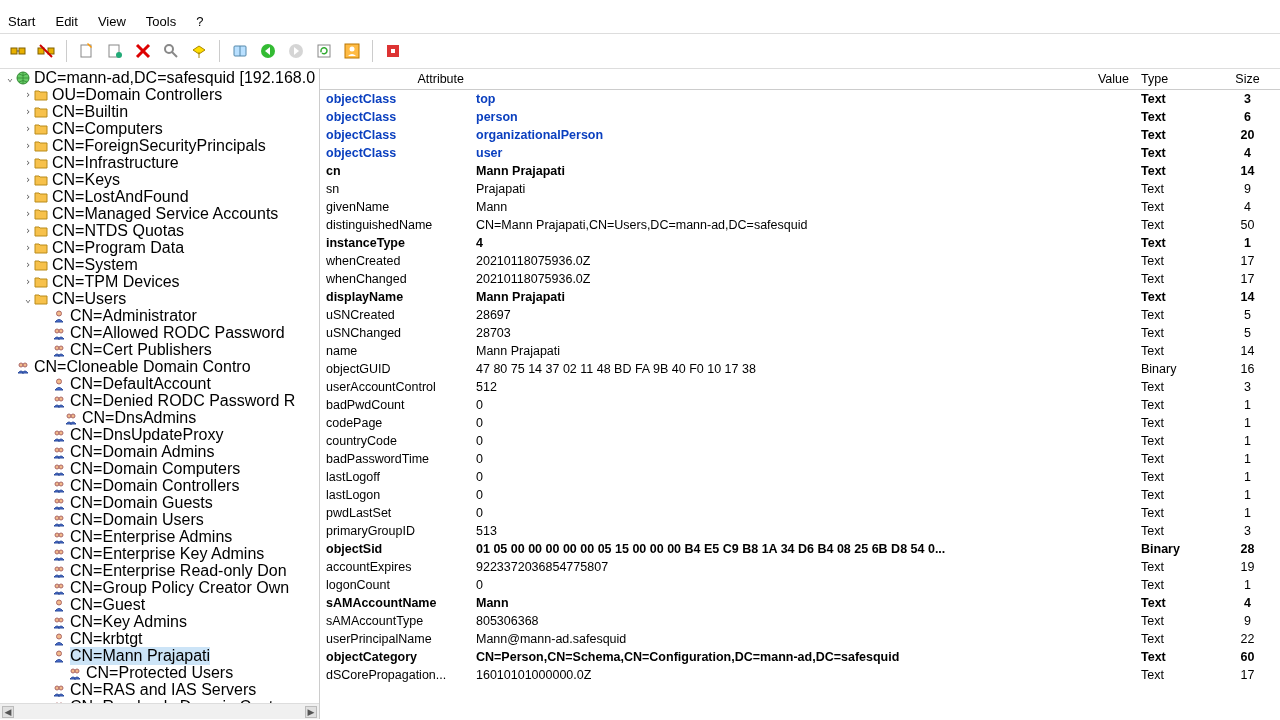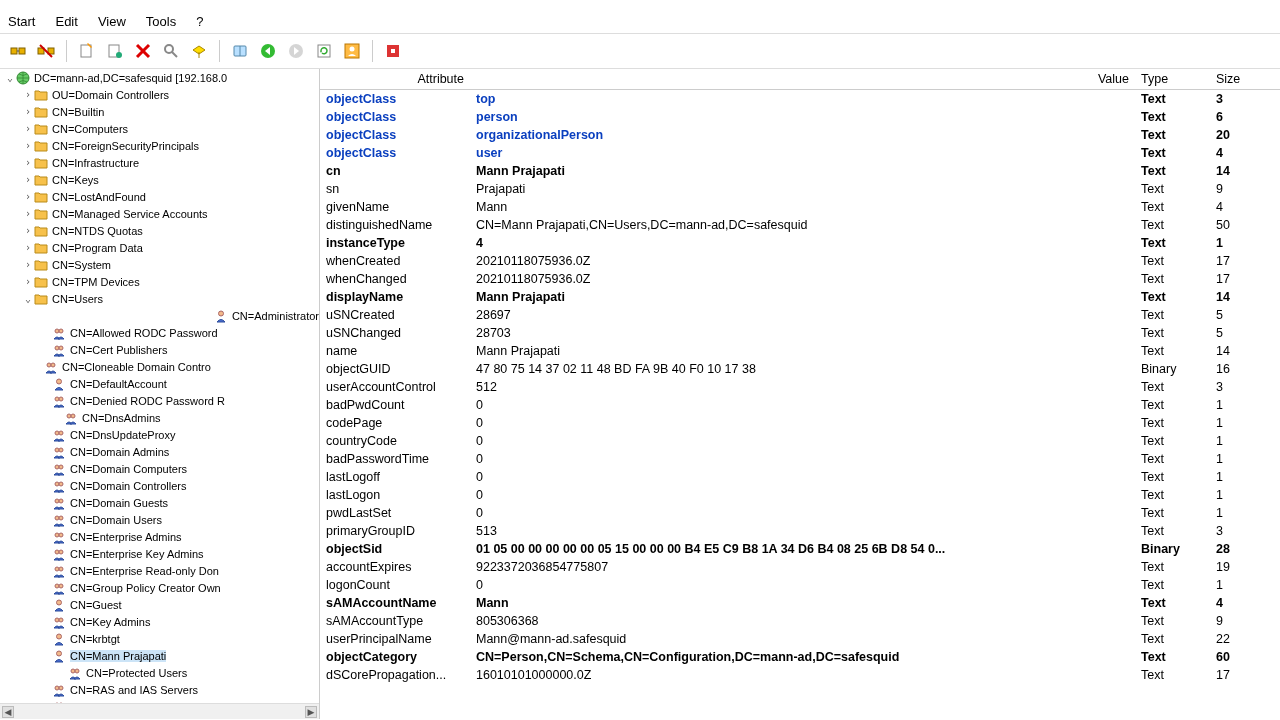--- a/index.html
+++ b/index.html
@@ -12,29 +12,29 @@
   .toolbar .sep { width: 1px; height: 22px; background: #ccc; margin: 0 4px; }
   .main { display: flex; height: calc(720px - 10px - 24px - 36px); }
   .tree-pane { width: 320px; border-right: 1px solid #ccc; overflow:hidden; position:relative; }
   .tree-scroll { overflow-y:auto; overflow-x:hidden; height: calc(100% - 16px);}
   .tree-hscroll { height:16px; background:#f0f0f0; display:flex; align-items:center; justify-content:space-between; padding:0 2px; border-top:1px solid #ddd;}
   .tree-hscroll .arrow { width:12px; height:12px; display:flex; align-items:center; justify-content:center; font-size:9px; color:#555; background:#e0e0e0; border:1px solid #bbb;}
   .tree-node { display: flex; align-items: center; height: 17px; white-space: nowrap; padding-left: 4px; }
   .twisty { width: 12px; text-align:center; color:#555; font-size:10px; font-family: monospace; }
   .twisty.empty { visibility:hidden; }
   .node-icon { width:14px; height:14px; margin-right:4px; display:inline-flex; align-items:center; justify-content:center;}
-  .node-label { font-size: 11px; }
+  .node-label { font-size: 16px; }
   .node-label.sel { background:#cce4f7; }
   .list-pane { flex:1; overflow:auto; }
   table { width: 100%; border-collapse: collapse; table-layout: fixed; }
   thead th { text-align:right; font-weight:400; font-size:12.5px; padding:3px 6px; border-bottom:1px solid #ccc; }
   tbody td { padding:1px 6px; font-size:12.5px; height:18px; white-space:nowrap; overflow:hidden; text-overflow:ellipsis;}
   tbody tr.bold td { font-weight:700; }
   tbody tr.blue td.attr, tbody tr.blue td.val { color:#0a3fbf; font-weight:700; }
-  td.size, th.size { text-align:left; padding-right:1px;}
+  td.size, th.size { text-align:center; padding-right:1px;}
   td.type, th.type { text-align:left;margin-top:16px; }
   .col-attr{width:150px;} .col-val{width:auto;} .col-type{width:75px;} .col-size{width:70px;}
   
   .ic-folder{width:14px;height:12px;}
   .ic-globe{width:14px;height:14px;}
   .ic-users{width:14px;height:14px;}
 </style>
 </head>
 <body>
 
@@ -259,21 +259,21 @@
         </div>
         <div class="tree-node" style="padding-left: 22px;">
           <span class="twisty">⌄</span>
           <span class="node-icon">
             <svg class="ic-folder" viewBox="0 0 14 12">
               <path d="M1 2 h4 l1 1 h7 v8 h-12 z" fill="#f7c14b" stroke="#b98b1a"></path>
             </svg>
           </span>
           <span class="node-label">CN=Users</span>
         </div>
-        <div class="tree-node" style="padding-left: 40px; justify-content: flex-end;">
+        <div class="tree-node" style="padding-left: 40px;">
           <span class="twisty empty">›</span>
           <span class="node-icon">
             <svg class="ic-users" viewBox="0 0 14 14">
               <circle cx="7" cy="4.5" r="2.5" fill="#f2b98a" stroke="#a66"></circle>
               <path d="M3 13 q4 -5 8 0 z" fill="#4a6fd4" stroke="#2b4b99"></path>
             </svg>
           </span>
           <span class="node-label">CN=Administrator</span>
         </div>
         <div class="tree-node" style="padding-left: 40px;">
@@ -293,21 +293,21 @@
           <span class="node-icon">
             <svg class="ic-users" viewBox="0 0 14 14">
               <circle cx="5" cy="5" r="2" fill="#f2b98a" stroke="#a66"></circle>
               <circle cx="9" cy="5" r="2" fill="#f2b98a" stroke="#a66"></circle>
               <path d="M2 13 q3 -4 6 0 z" fill="#4a6fd4" stroke="#2b4b99"></path>
               <path d="M6 13 q3 -4 6 0 z" fill="#4a6fd4" stroke="#2b4b99"></path>
             </svg>
           </span>
           <span class="node-label">CN=Cert Publishers</span>
         </div>
-        <div class="tree-node" style=" margin-left: 28px;">
+        <div class="tree-node" style="">
           <span class="twisty empty">›</span>
           <span class="node-icon">
             <svg class="ic-users" viewBox="0 0 14 14">
               <circle cx="5" cy="5" r="2" fill="#f2b98a" stroke="#a66"></circle>
               <circle cx="9" cy="5" r="2" fill="#f2b98a" stroke="#a66"></circle>
               <path d="M2 13 q3 -4 6 0 z" fill="#4a6fd4" stroke="#2b4b99"></path>
               <path d="M6 13 q3 -4 6 0 z" fill="#4a6fd4" stroke="#2b4b99"></path>
             </svg>
           </span>
           <span class="node-label">CN=Cloneable Domain Contro</span>

